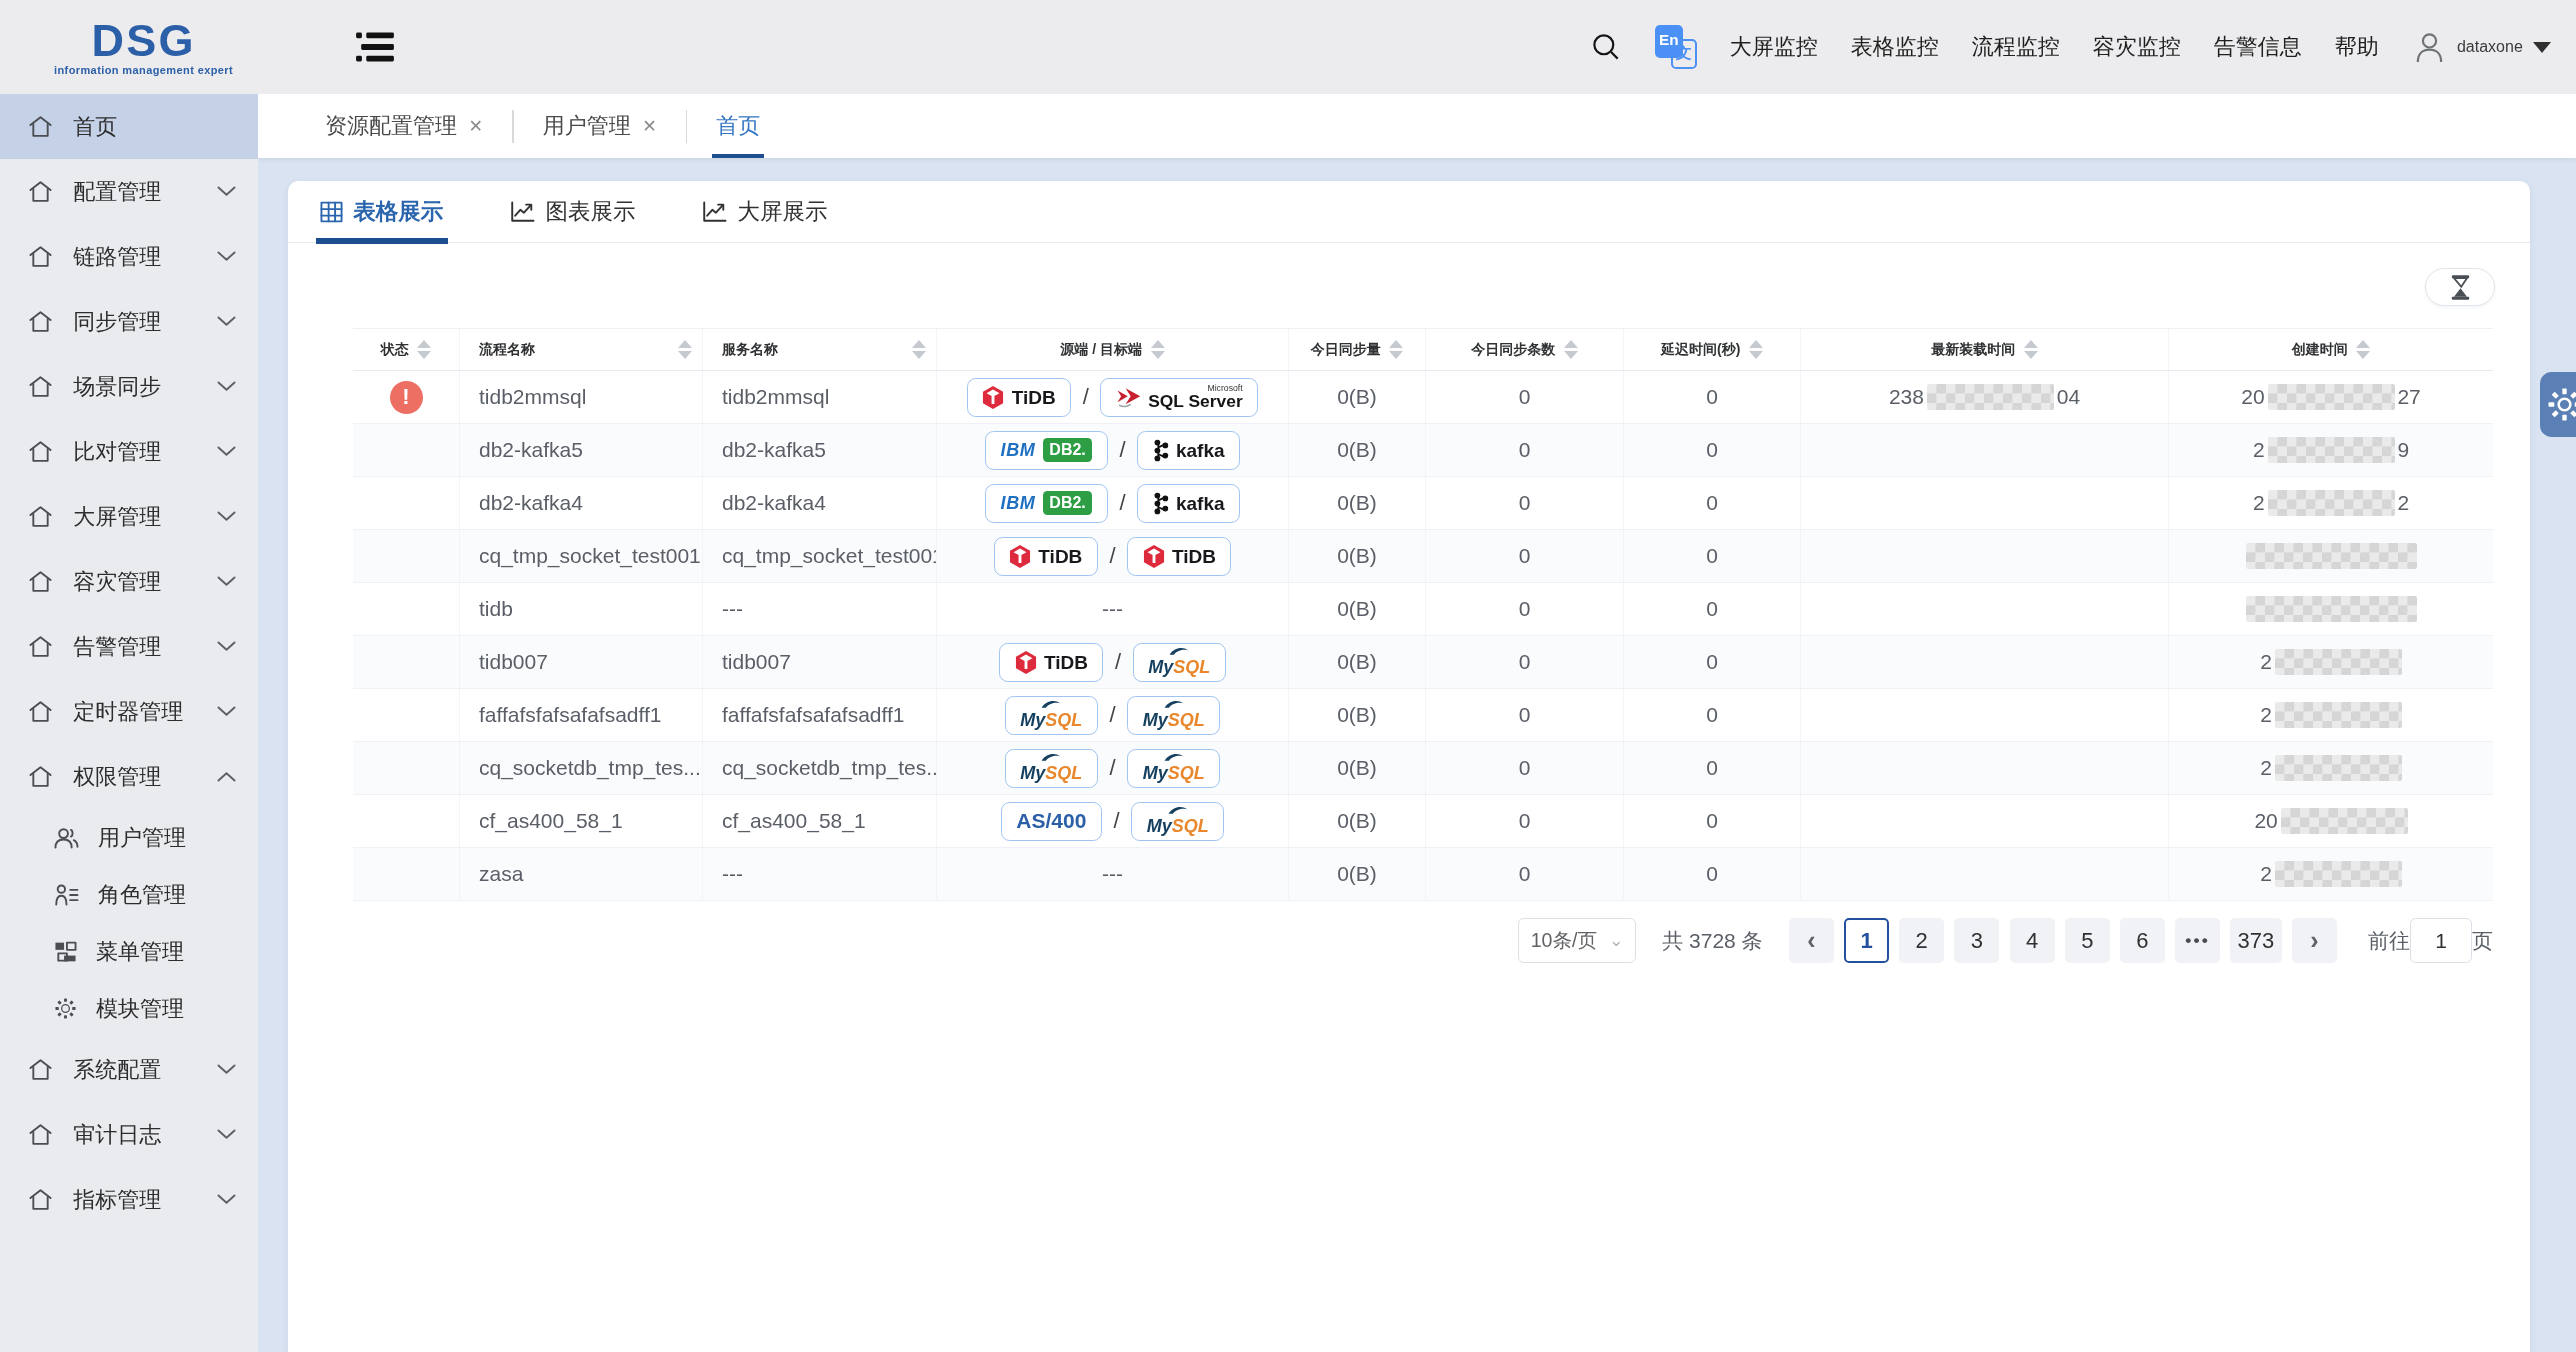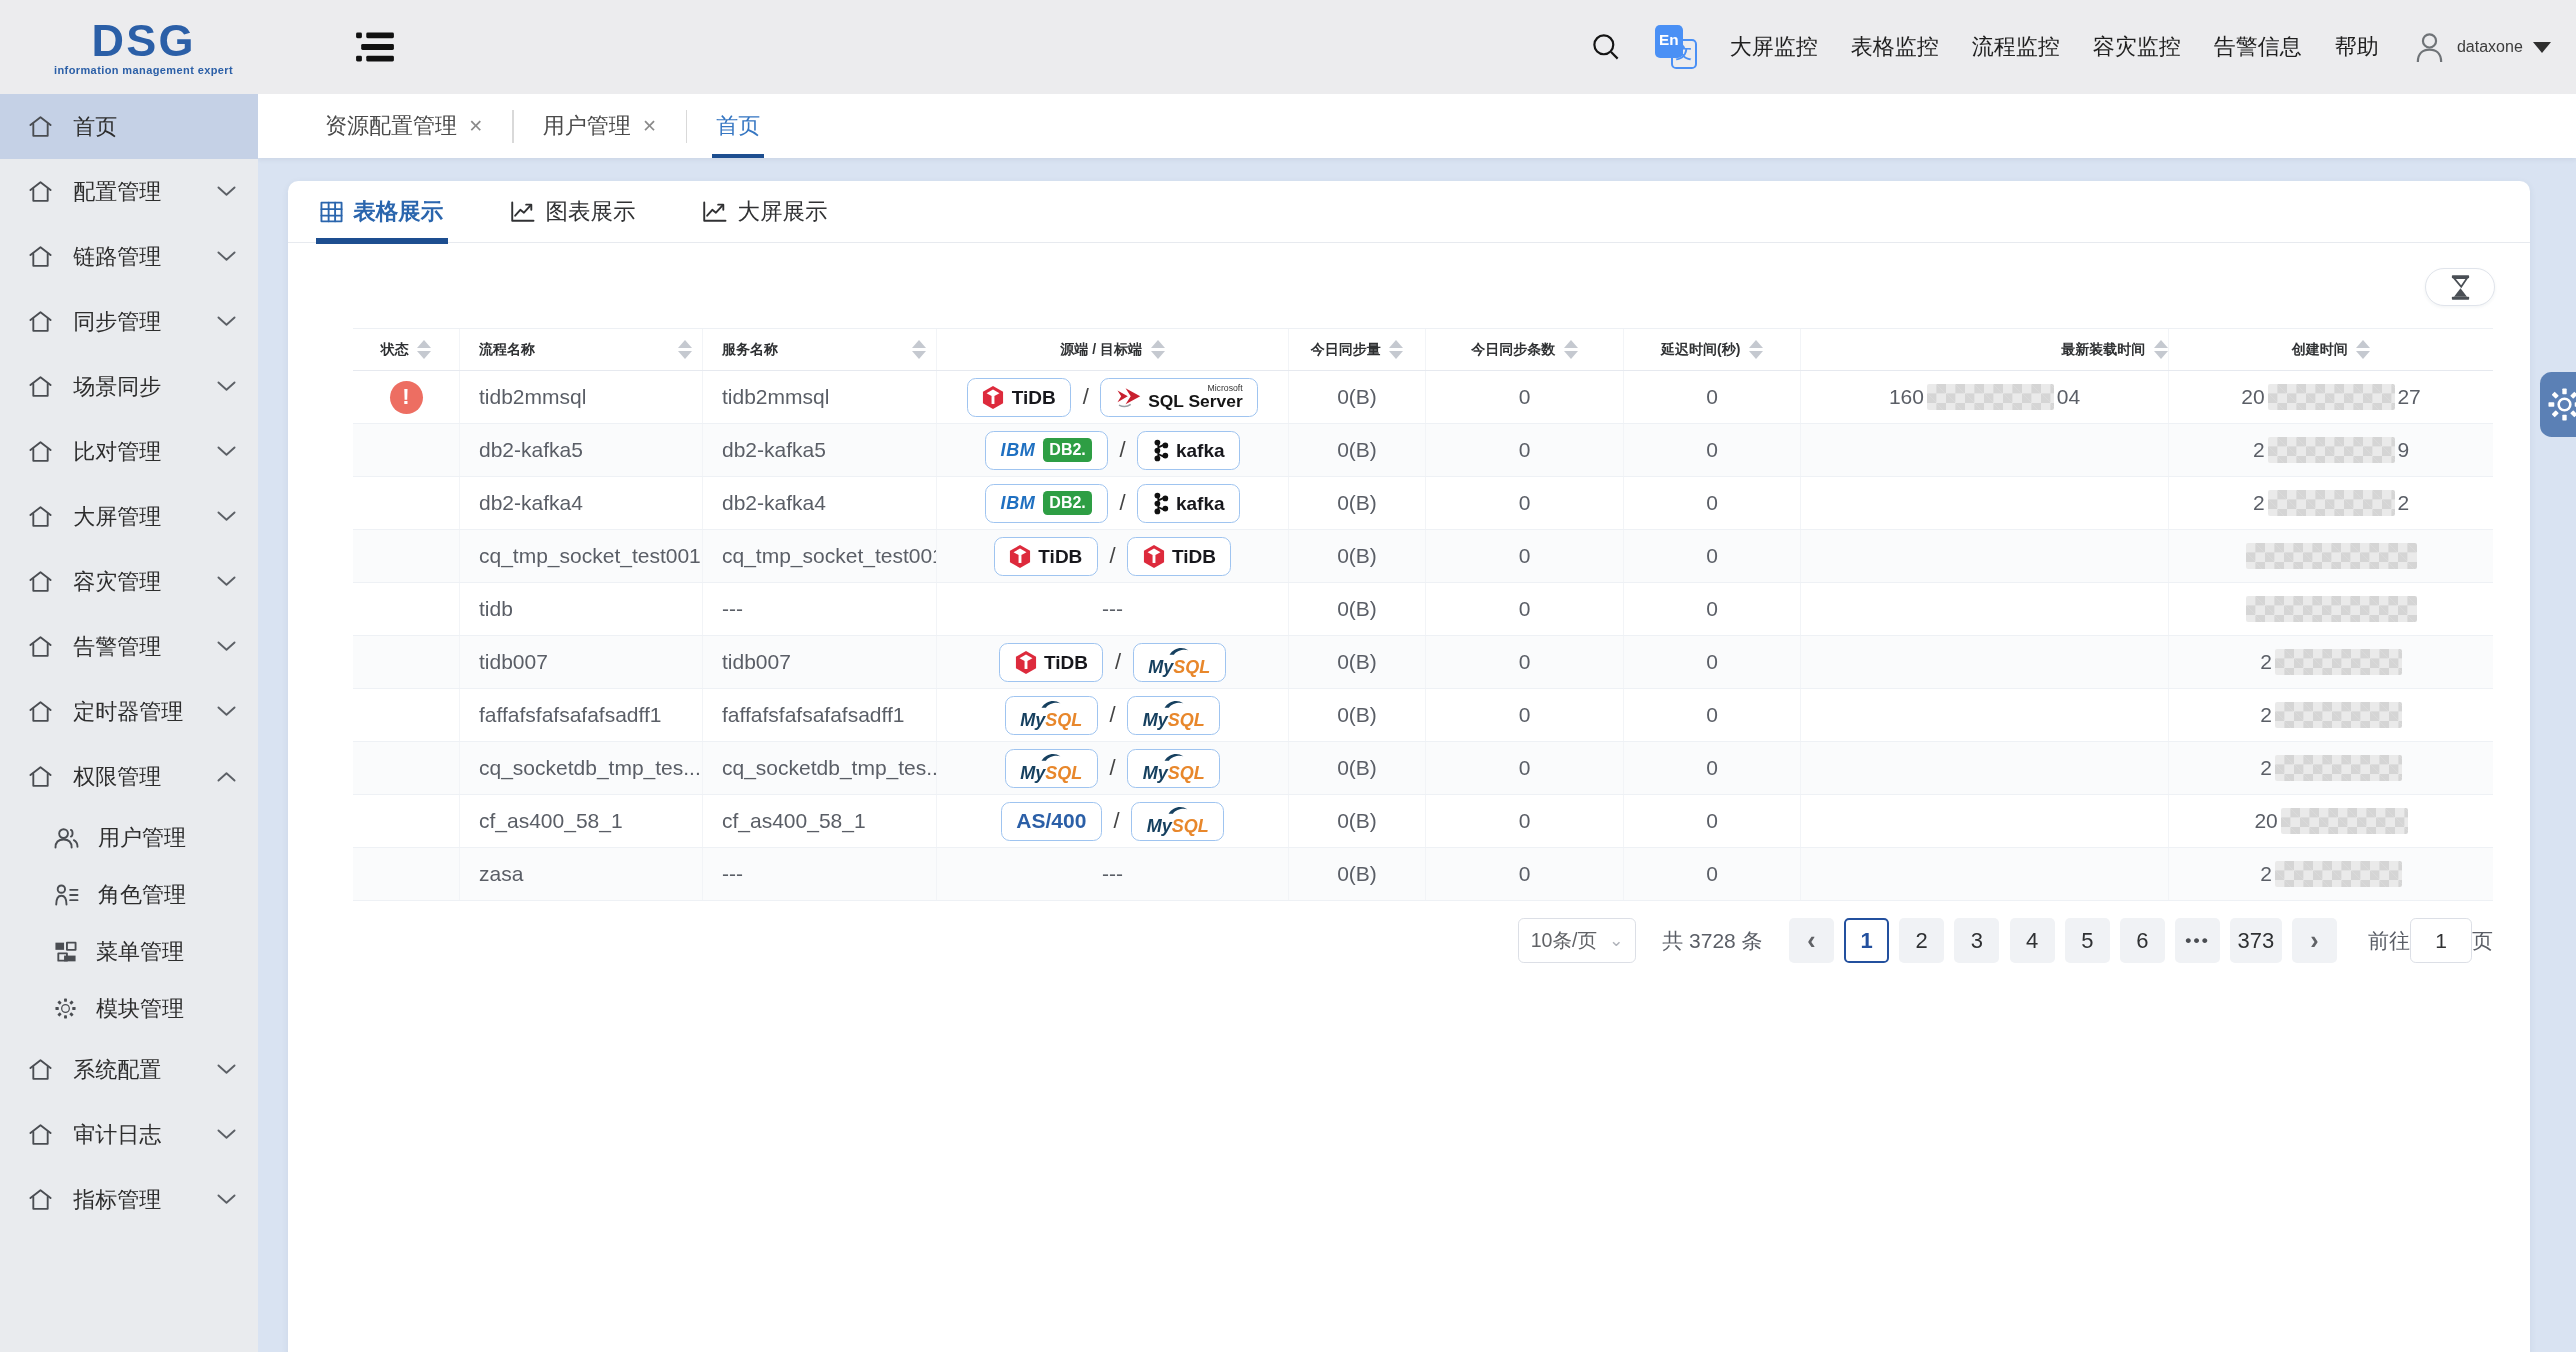--- a/index.html
+++ b/index.html
@@ -498,21 +498,21 @@
             <i class="dn"></i>
           </span>
         </div>
         <div class="t-cell" style="width: 177px; flex: 0 0 auto;">
           <span>延迟时间(秒)</span>
           <span class="sort">
             <i class="up"></i>
             <i class="dn"></i>
           </span>
         </div>
-        <div class="t-cell" style="width: 368px; flex: 0 0 auto; justify-content: flex-end;">
+        <div class="t-cell" style="width: 368px; flex: 0 0 auto;">
           <span>最新装载时间</span>
           <span class="sort">
             <i class="up"></i>
             <i class="dn"></i>
           </span>
         </div>
         <div class="t-cell" style="width: 324px; flex: 0 0 auto;">
           <span>创建时间</span>
           <span class="sort">
             <i class="up"></i>
@@ -558,21 +558,21 @@
           <span>0(B)</span>
         </div>
         <div class="t-cell" style="width: 198px; flex: 0 0 auto;">
           <span>0</span>
         </div>
         <div class="t-cell" style="width: 177px; flex: 0 0 auto;">
           <span>0</span>
         </div>
         <div class="t-cell" style="width: 368px; flex: 0 0 auto;">
           <span class="time-cell">
-            <span>160</span>
+            <span>238</span>
             <span class="mosaic w1"></span>
             <span>04</span>
           </span>
         </div>
         <div class="t-cell" style="width: 324px; flex: 0 0 auto;">
           <span class="time-cell">
             <span>20</span>
             <span class="mosaic w1"></span>
             <span>27</span>
           </span>

